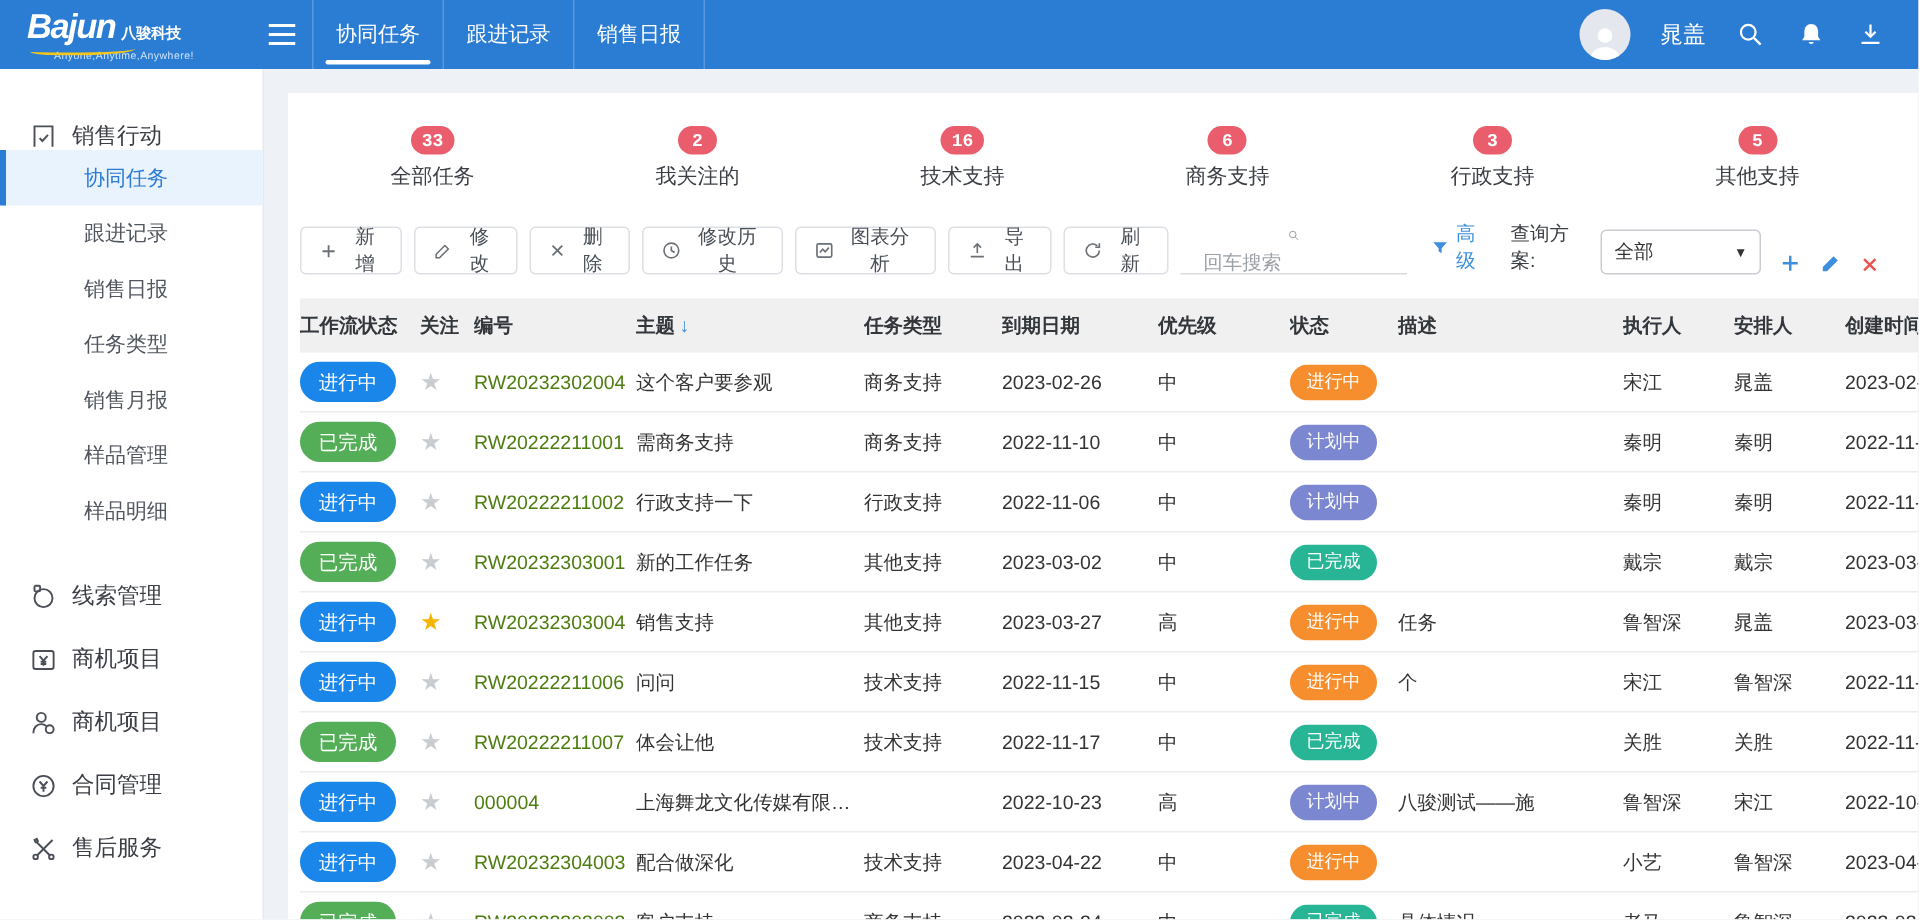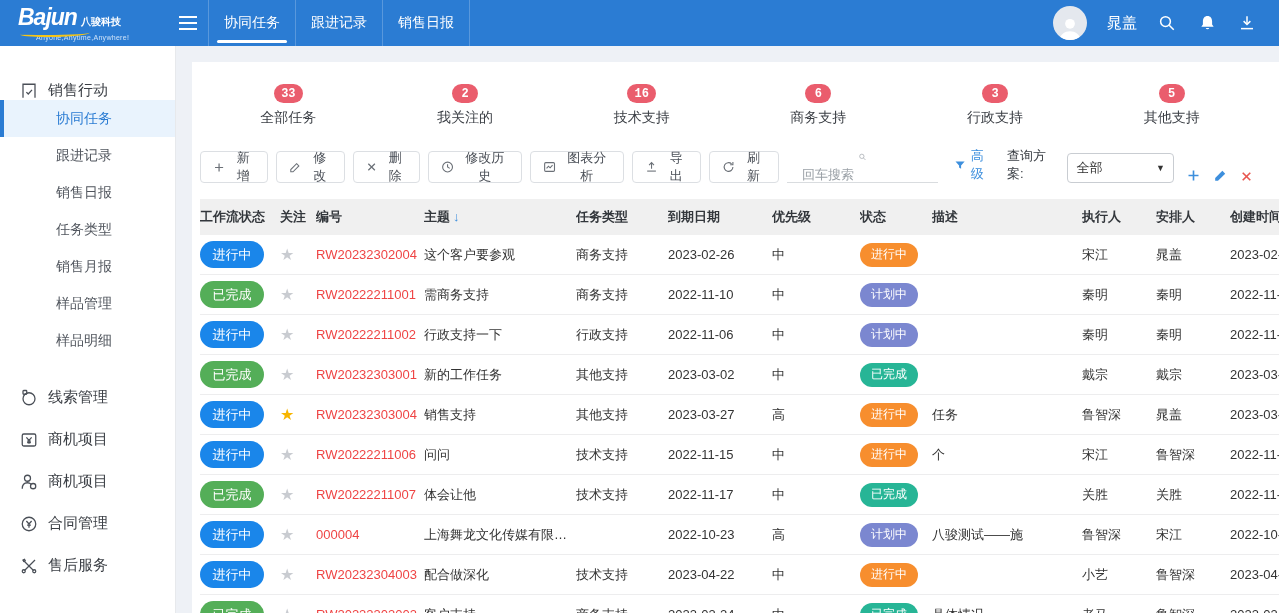--- a/index.html
+++ b/index.html
@@ -70,21 +70,21 @@
   .c-type{width:92px;} .c-due{width:104px;} .c-pri{width:88px;} .c-st{width:72px;}
   .c-desc{width:150px; text-overflow:ellipsis;} .c-exec{width:74px;} .c-arr{width:74px;} .c-created{width:110px;}
   .sort-arrow { color:#3d8fdd; font-size:13px; margin-left:3px; }
   .pill { display:inline-flex; align-items:center; justify-content:center; color:#fff; font-size:13px; }
   .wf-pill { width:64px; height:27px; border-radius:14px; }
   .wf-blue { background:#1a86ea; } .wf-green { background:#54ae58; }
   .st-pill { width:58px; height:24px; border-radius:12px; font-size:12px; }
   .st-orange { background:#f78e2e; } .st-indigo { background:#7b87d0; } .st-teal { background:#27b596; }
   .star { font-size:16px; color:#c9ccd1; cursor:pointer; }
   .star.starred { color:#f7b500; }
-  .num-link { color:#ef4444; cursor:pointer; }
+  .num-link { color:#4d7c0f; cursor:pointer; }
 </style>
 </head>
 <body>
 
 <div class="topbar">
   <div class="logo">
     <div class="logo-line1">
       <span class="logo-en">Bajun</span>
       <span class="logo-cn">八骏科技</span>
     </div>

